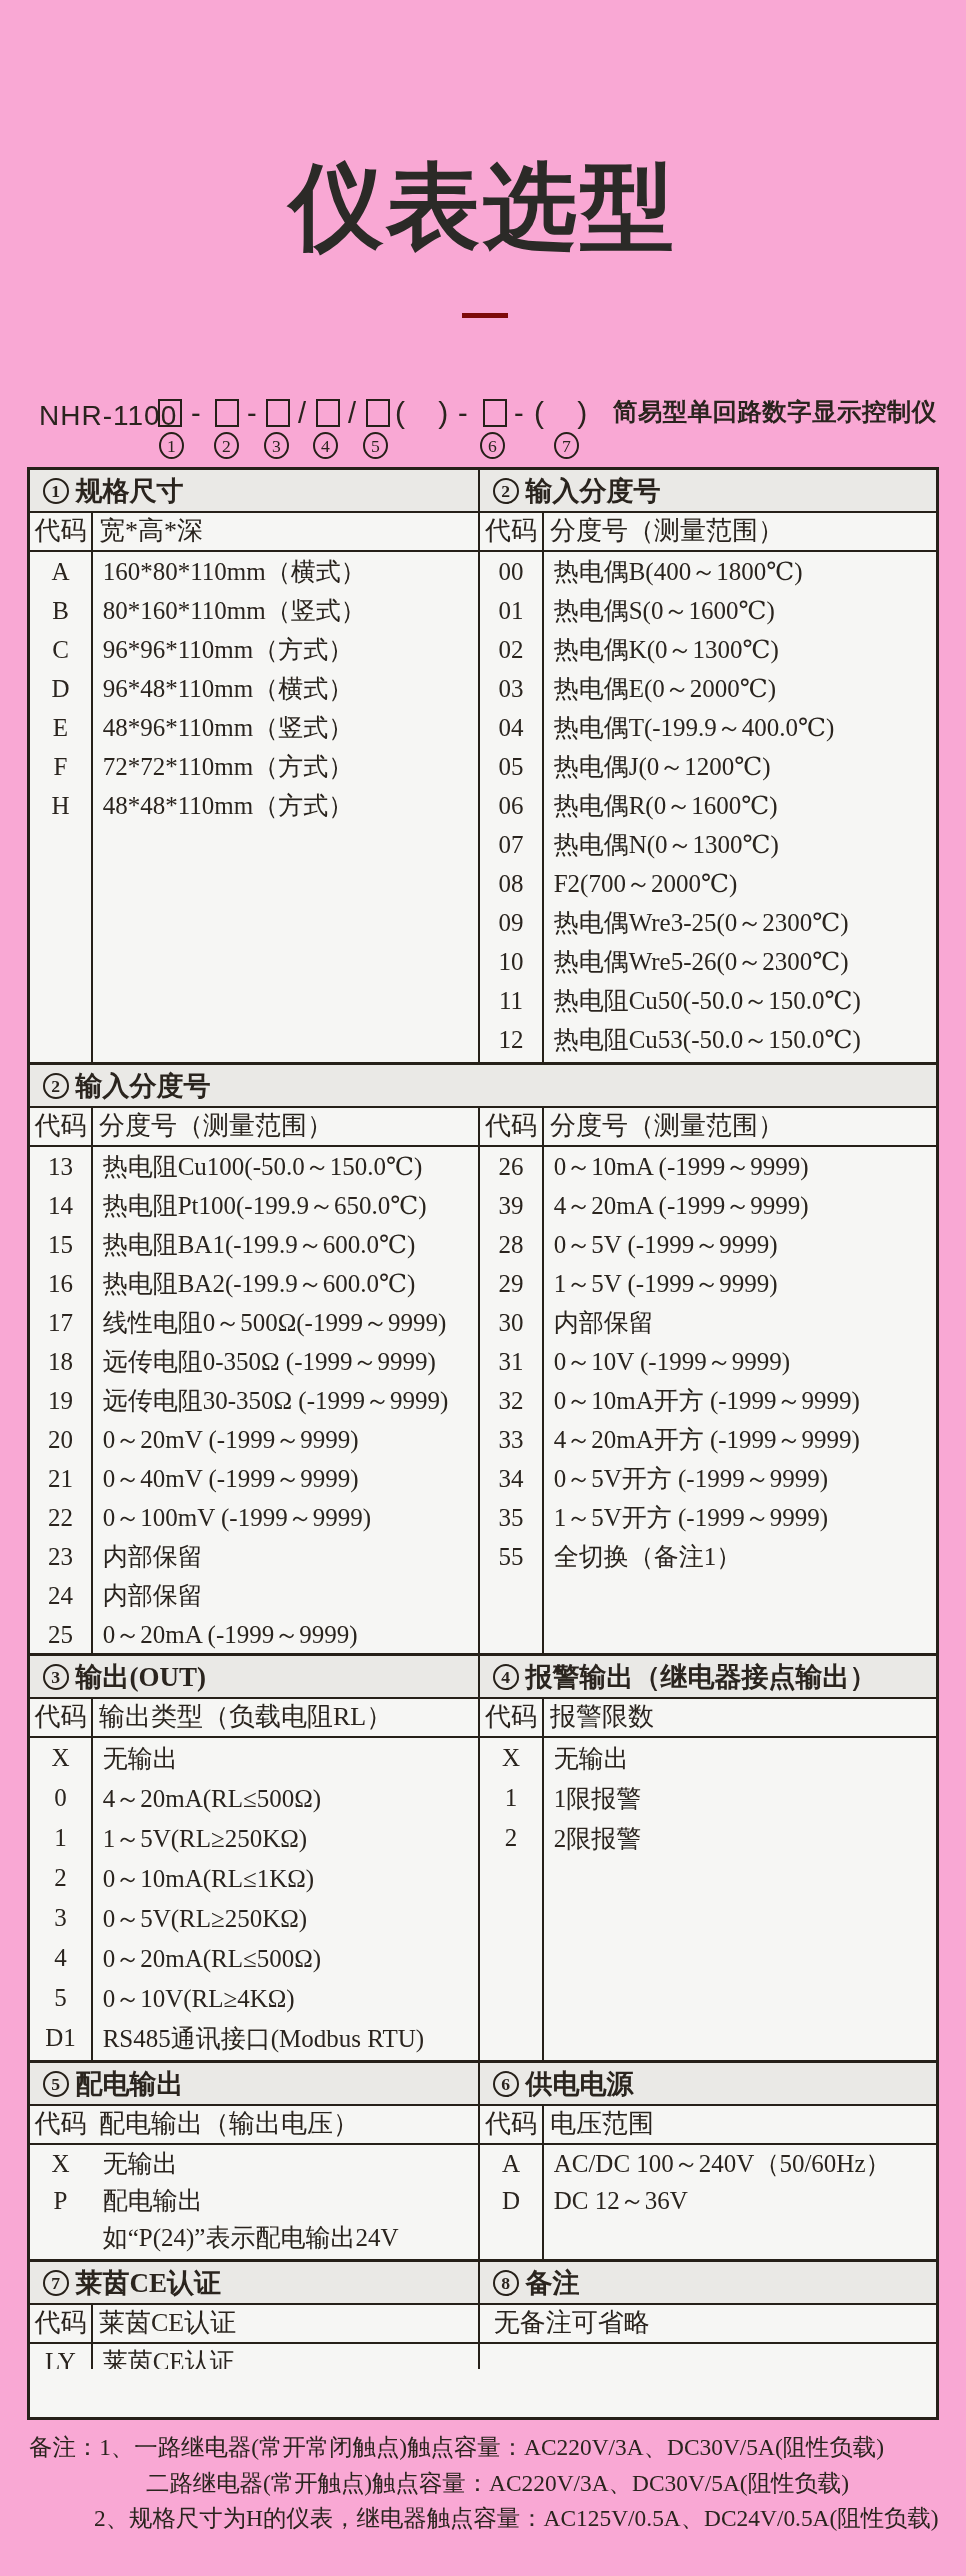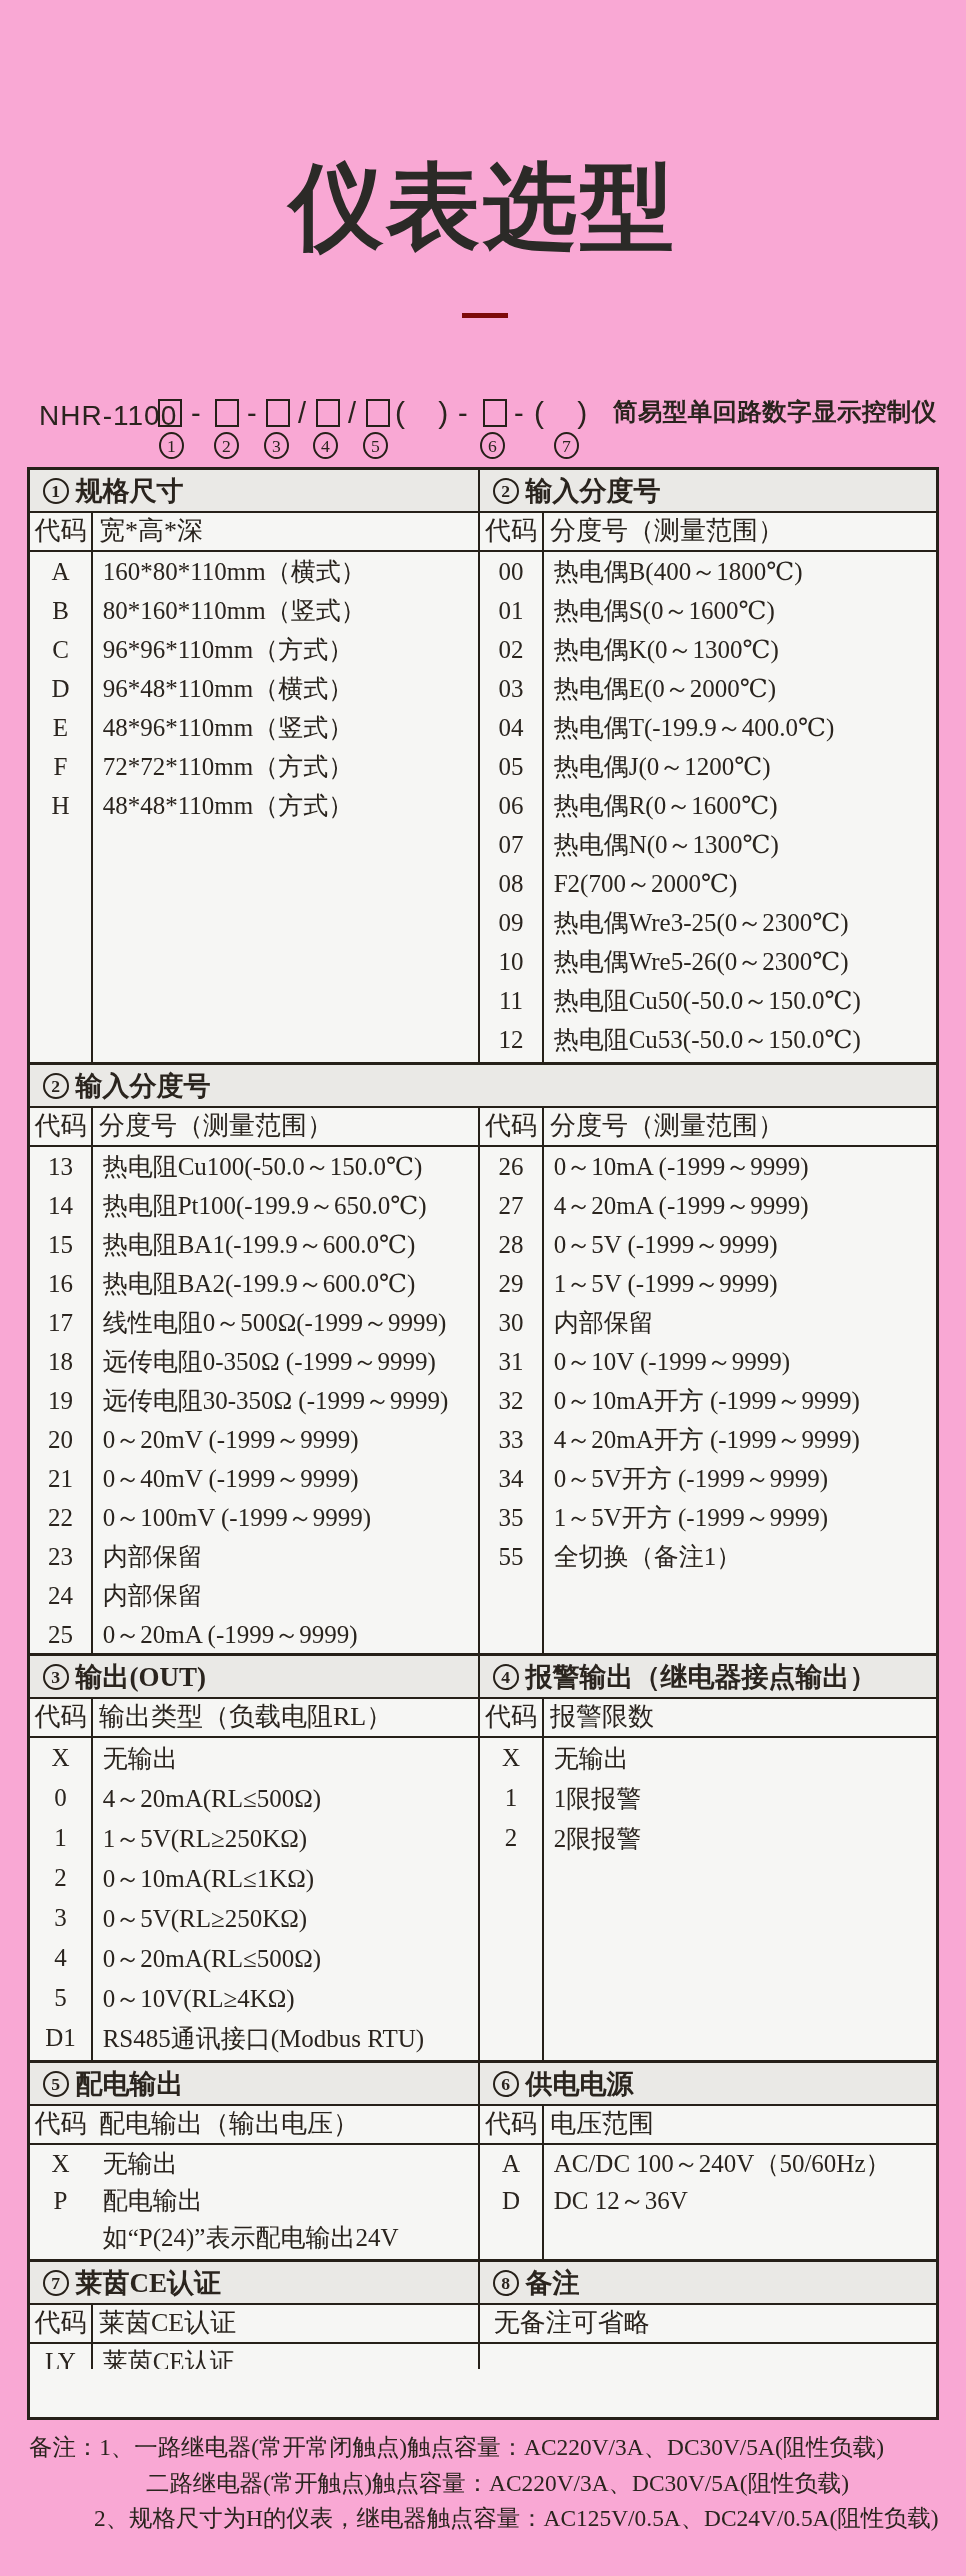--- a/index.html
+++ b/index.html
@@ -297,21 +297,21 @@
               <span class="c1">代码</span>
               <span class="c2">分度号（测量范围）</span>
             </div>
             <div>
 
             <div class="row">
                   <span class="c">26</span>
                   <span class="d">0～10mA (-1999～9999)</span>
                 </div>
                 <div class="row">
-                  <span class="c">27</span>
+                  <span class="c">39</span>
                   <span class="d">4～20mA (-1999～9999)</span>
                 </div>
                 <div class="row">
                   <span class="c">28</span>
                   <span class="d">0～5V (-1999～9999)</span>
                 </div>
                 <div class="row">
                   <span class="c">29</span>
                   <span class="d">1～5V (-1999～9999)</span>
                 </div>

